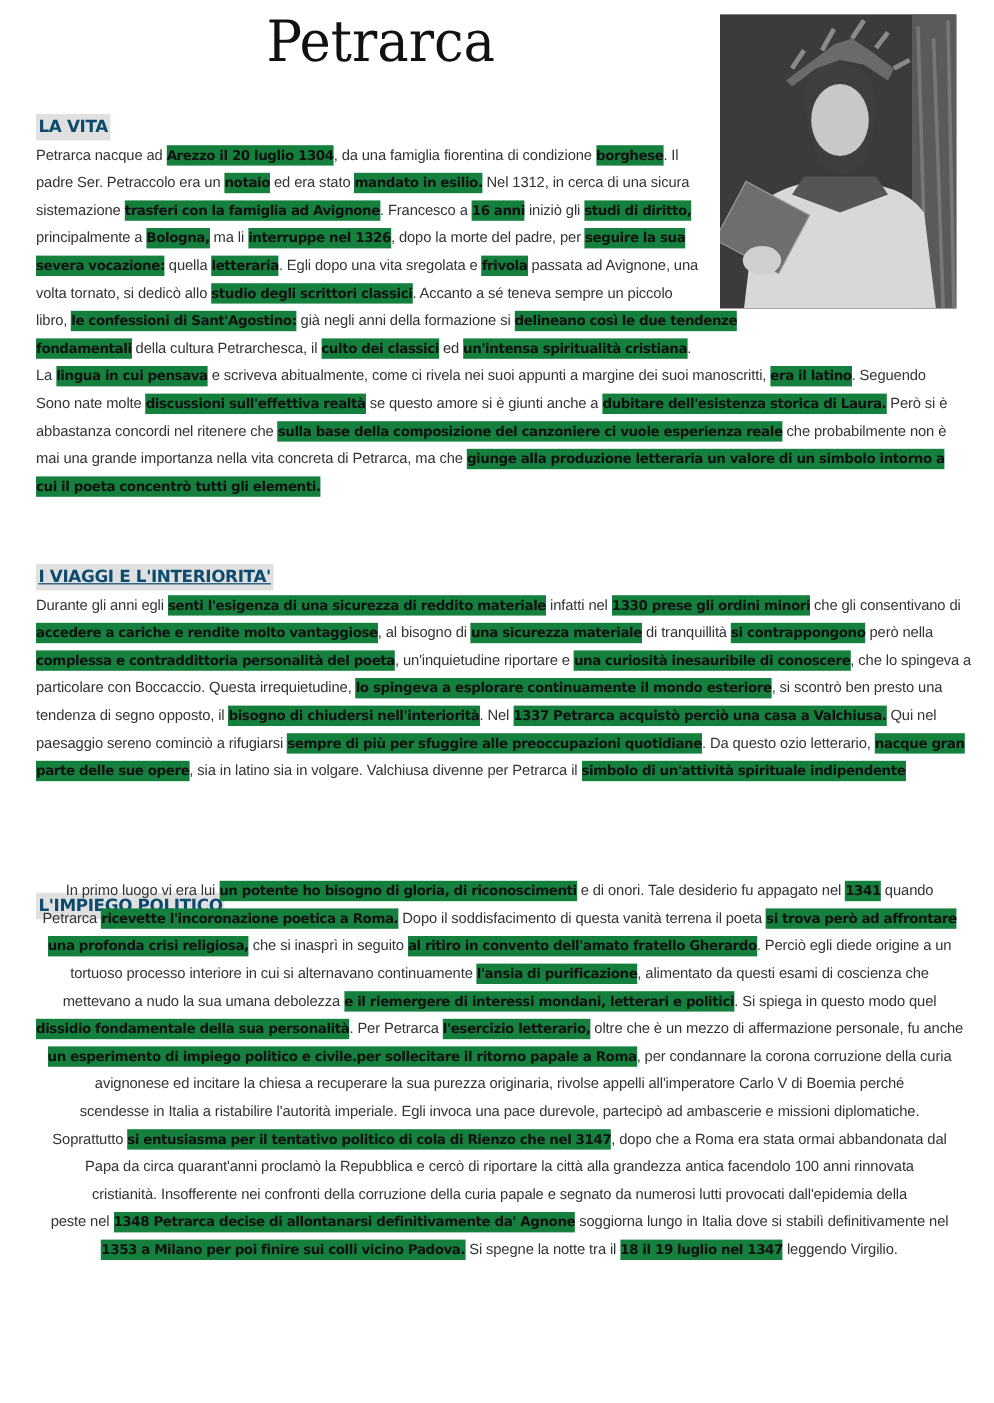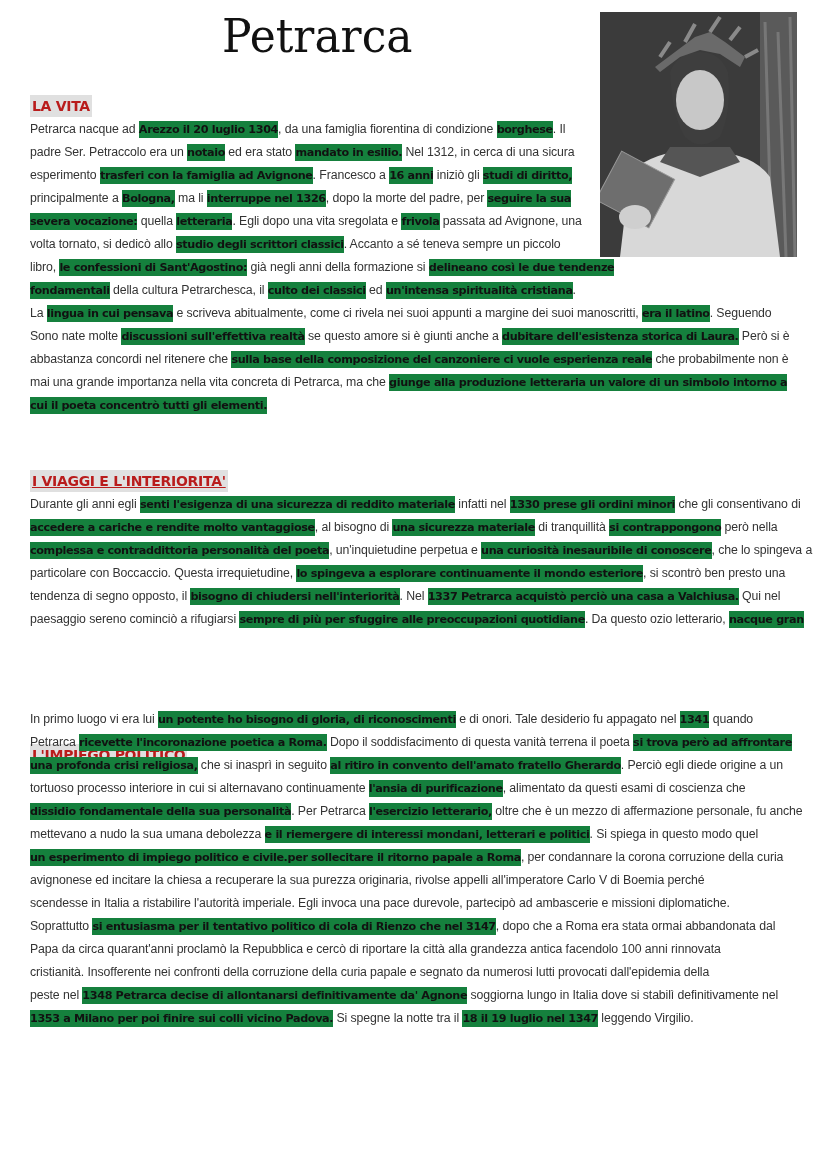--- a/index.html
+++ b/index.html
@@ -14,21 +14,21 @@
     }
     .portrait {
       position: absolute; left: 600px; top: 12px; width: 197px; height: 245px;
       background: linear-gradient(135deg, #4a4a4a 0%, #2e2e2e 40%, #3a3a3a 100%);
       overflow: hidden;
     }
     .portrait svg { width: 100%; height: 100%; display: block; }
     .heading {
       position: absolute; left: 30px;
       font-family: "DejaVu Sans", sans-serif; font-weight: bold; font-size: 14px;
-      background: #e0e0e0; color: #b91c1c; padding: 1px 2px; line-height: 20px;
+      background: #e0e0e0; color: #0c4a6e; padding: 1px 2px; line-height: 20px;
       letter-spacing: -0.3px;
     }
     .para {
       position: absolute; left: 30px;
       font-size: 12.3px; line-height: 23px; color: #333;
       letter-spacing: -0.1px;
     }
     .para .line { white-space: nowrap; height: 23px; }
     .hl {
       background: #15803d; font-weight: bold; color: #111;
@@ -54,51 +54,52 @@
     <path d="M60 45 L70 30 M85 30 L95 12 M110 20 L120 5 M130 28 L140 15 M145 45 L158 38" stroke="#8a8a8a" stroke-width="4"></path>
     <rect x="5" y="150" width="60" height="55" transform="rotate(28 35 178)" fill="#6e6e6e" stroke="#999" stroke-width="1"></rect>
     <ellipse cx="35" cy="205" rx="16" ry="12" fill="#cfcfcf"></ellipse>
   </svg>
 </div>
 
 <div class="heading" style="top:95px;">LA VITA</div>
 <div class="para" style="top:118px;">
     <div class="line"><span>Petrarca nacque ad </span><span class="hl">Arezzo il 20 luglio 1304</span><span>, da una famiglia fiorentina di condizione </span><span class="hl">borghese</span><span>. Il</span></div>
     <div class="line"><span>padre Ser. Petraccolo era un </span><span class="hl">notaio</span><span> ed era stato </span><span class="hl">mandato in esilio.</span><span> Nel 1312, in cerca di una sicura</span></div>
-    <div class="line"><span>esperimento </span><span class="hl">trasferi con la famiglia ad Avignone</span><span>. Francesco a </span><span class="hl">16 anni</span><span> iniziò gli </span><span class="hl">studi di diritto,</span></div>
+    <div class="line"><span>sistemazione </span><span class="hl">trasferi con la famiglia ad Avignone</span><span>. Francesco a </span><span class="hl">16 anni</span><span> iniziò gli </span><span class="hl">studi di diritto,</span></div>
     <div class="line"><span>principalmente a </span><span class="hl">Bologna,</span><span> ma li </span><span class="hl">interruppe nel 1326</span><span>, dopo la morte del padre, per  </span><span class="hl">seguire la sua</span></div>
     <div class="line"><span class="hl">severa vocazione:</span><span> quella </span><span class="hl">letteraria</span><span>. Egli dopo una vita sregolata e </span><span class="hl">frivola</span><span> passata ad Avignone, una</span></div>
     <div class="line"><span>volta tornato, si dedicò allo </span><span class="hl">studio degli scrittori classici</span><span>. Accanto a sé teneva sempre un piccolo</span></div>
     <div class="line"><span>libro, </span><span class="hl">le confessioni di Sant'Agostino:</span><span> già negli anni della formazione si </span><span class="hl">delineano così le due tendenze</span></div>
     <div class="line"><span class="hl">fondamentali</span><span> della cultura Petrarchesca, il </span><span class="hl">culto dei classici</span><span> ed </span><span class="hl">un'intensa spiritualità cristiana</span><span>.</span></div>
     <div class="line"><span>La </span><span class="hl">lingua in cui pensava</span><span> e scriveva abitualmente, come ci rivela nei suoi appunti a margine dei suoi manoscritti, </span><span class="hl">era il latino</span><span>. Seguendo</span></div>
     <div class="line"><span>Sono nate molte </span><span class="hl">discussioni sull'effettiva realtà</span><span> se questo amore si è giunti anche a </span><span class="hl">dubitare dell'esistenza storica di Laura.</span><span>  Però si è</span></div>
     <div class="line"><span>abbastanza concordi nel ritenere che </span><span class="hl">sulla base della composizione del canzoniere ci vuole esperienza reale</span><span> che probabilmente non è</span></div>
     <div class="line"><span>mai una grande importanza nella vita concreta di Petrarca, ma che </span><span class="hl">giunge alla produzione letteraria un valore di un simbolo intorno a</span></div>
     <div class="line"><span class="hl">cui il poeta concentrò tutti gli elementi.</span></div>
   </div>
 
 <div class="heading" style="top:470px;text-decoration:underline;">I VIAGGI E L'INTERIORITA'</div>
 <div class="para" style="top:493px;">
     <div class="line"><span>Durante gli anni egli </span><span class="hl">senti l'esigenza di una sicurezza di reddito materiale</span><span> infatti nel </span><span class="hl">1330 prese gli ordini minori</span><span> che gli consentivano di</span></div>
     <div class="line"><span class="hl">accedere a cariche e rendite molto vantaggiose</span><span>, al bisogno di </span><span class="hl">una sicurezza materiale</span><span> di tranquillità </span><span class="hl">si contrappongono</span><span> però nella</span></div>
-    <div class="line"><span class="hl">complessa e contraddittoria personalità del poeta</span><span>, un'inquietudine perpetua e </span><span class="hl">una curiosità inesauribile di conoscere</span><span>, che lo spingeva a</span></div>
+    <div class="line"><span class="hl">complessa e contraddittoria personalità del poeta</span><span>, un'inquietudine riportare e </span><span class="hl">una curiosità inesauribile di conoscere</span><span>, che lo spingeva a</span></div>
     <div class="line"><span>particolare con Boccaccio. Questa irrequietudine, </span><span class="hl">lo spingeva a esplorare continuamente il mondo esteriore</span><span>, si scontrò ben presto una</span></div>
     <div class="line"><span>tendenza di segno opposto, il </span><span class="hl">bisogno di chiudersi nell'interiorità</span><span>. Nel </span><span class="hl">1337 Petrarca acquistò perciò una casa a Valchiusa.</span><span> Qui nel</span></div>
     <div class="line"><span>paesaggio sereno cominciò a rifugiarsi </span><span class="hl">sempre di più per sfuggire alle preoccupazioni quotidiane</span><span>. Da questo ozio letterario, </span><span class="hl">nacque gran</span></div>
+    <div class="line"><span class="hl">parte delle sue opere</span><span>, sia in latino sia in volgare. Valchiusa divenne per Petrarca il </span><span class="hl">simbolo di un'attività spirituale indipendente</span></div>
   </div>
 
 <div class="heading" style="top:744px;">L'IMPIEGO POLITICO</div>
-<div class="para" style="top:708px;">
+<div class="para" style="top:731px;text-align:center;">
     <div class="line"><span>In primo luogo vi era lui </span><span class="hl">un potente ho bisogno di gloria, di riconoscimenti</span><span> e di onori. Tale desiderio fu appagato nel </span><span class="hl">1341</span><span> quando</span></div>
     <div class="line"><span>Petrarca </span><span class="hl">ricevette l'incoronazione poetica a Roma.</span><span> Dopo il soddisfacimento di questa vanità terrena il poeta </span><span class="hl">si trova però ad affrontare</span></div>
     <div class="line"><span class="hl">una profonda crisi religiosa,</span><span> che si inasprì in seguito </span><span class="hl">al ritiro in convento dell'amato fratello Gherardo</span><span>. Perciò egli diede origine a un</span></div>
     <div class="line"><span>tortuoso processo interiore in cui si alternavano continuamente </span><span class="hl">l'ansia di purificazione</span><span>, alimentato da questi esami di coscienza che</span></div>
+    <div class="line"><span>mettevano a nudo la sua umana debolezza  </span><span class="hl">e il riemergere di interessi mondani, letterari e politici</span><span>.  Si spiega in questo modo quel</span></div>
     <div class="line"><span class="hl">dissidio fondamentale della sua personalità</span><span>. Per Petrarca </span><span class="hl">l'esercizio letterario,</span><span> oltre che è un mezzo di affermazione personale, fu anche</span></div>
-    <div class="line"><span>mettevano a nudo la sua umana debolezza  </span><span class="hl">e il riemergere di interessi mondani, letterari e politici</span><span>.  Si spiega in questo modo quel</span></div>
     <div class="line"><span class="hl">un esperimento di impiego politico e civile.per sollecitare il ritorno papale a Roma</span><span>, per condannare la corona corruzione della curia</span></div>
     <div class="line"><span>avignonese ed incitare la chiesa a recuperare la sua purezza originaria, rivolse appelli all'imperatore Carlo V di Boemia perché</span></div>
     <div class="line"><span>scendesse in Italia a ristabilire l'autorità imperiale. Egli invoca una pace durevole, partecipò ad ambascerie e missioni diplomatiche.</span></div>
     <div class="line"><span>Soprattutto </span><span class="hl">si entusiasma per il tentativo politico di cola di Rienzo che nel 3147</span><span>, dopo che a Roma era stata ormai abbandonata dal</span></div>
     <div class="line"><span>Papa da circa quarant'anni proclamò la Repubblica e cercò di riportare la città alla grandezza antica facendolo 100 anni rinnovata</span></div>
     <div class="line"><span>cristianità. Insofferente nei confronti della corruzione della curia papale e segnato da numerosi lutti provocati dall'epidemia della</span></div>
     <div class="line"><span>peste nel </span><span class="hl">1348 Petrarca decise di allontanarsi definitivamente da' Agnone</span><span> soggiorna lungo in Italia dove si stabilì definitivamente nel</span></div>
     <div class="line"><span class="hl">1353 a Milano per poi finire sui colli vicino Padova.</span><span> Si spegne la notte tra il </span><span class="hl">18 il 19 luglio nel 1347</span><span> leggendo Virgilio.</span></div>
   </div>
 

